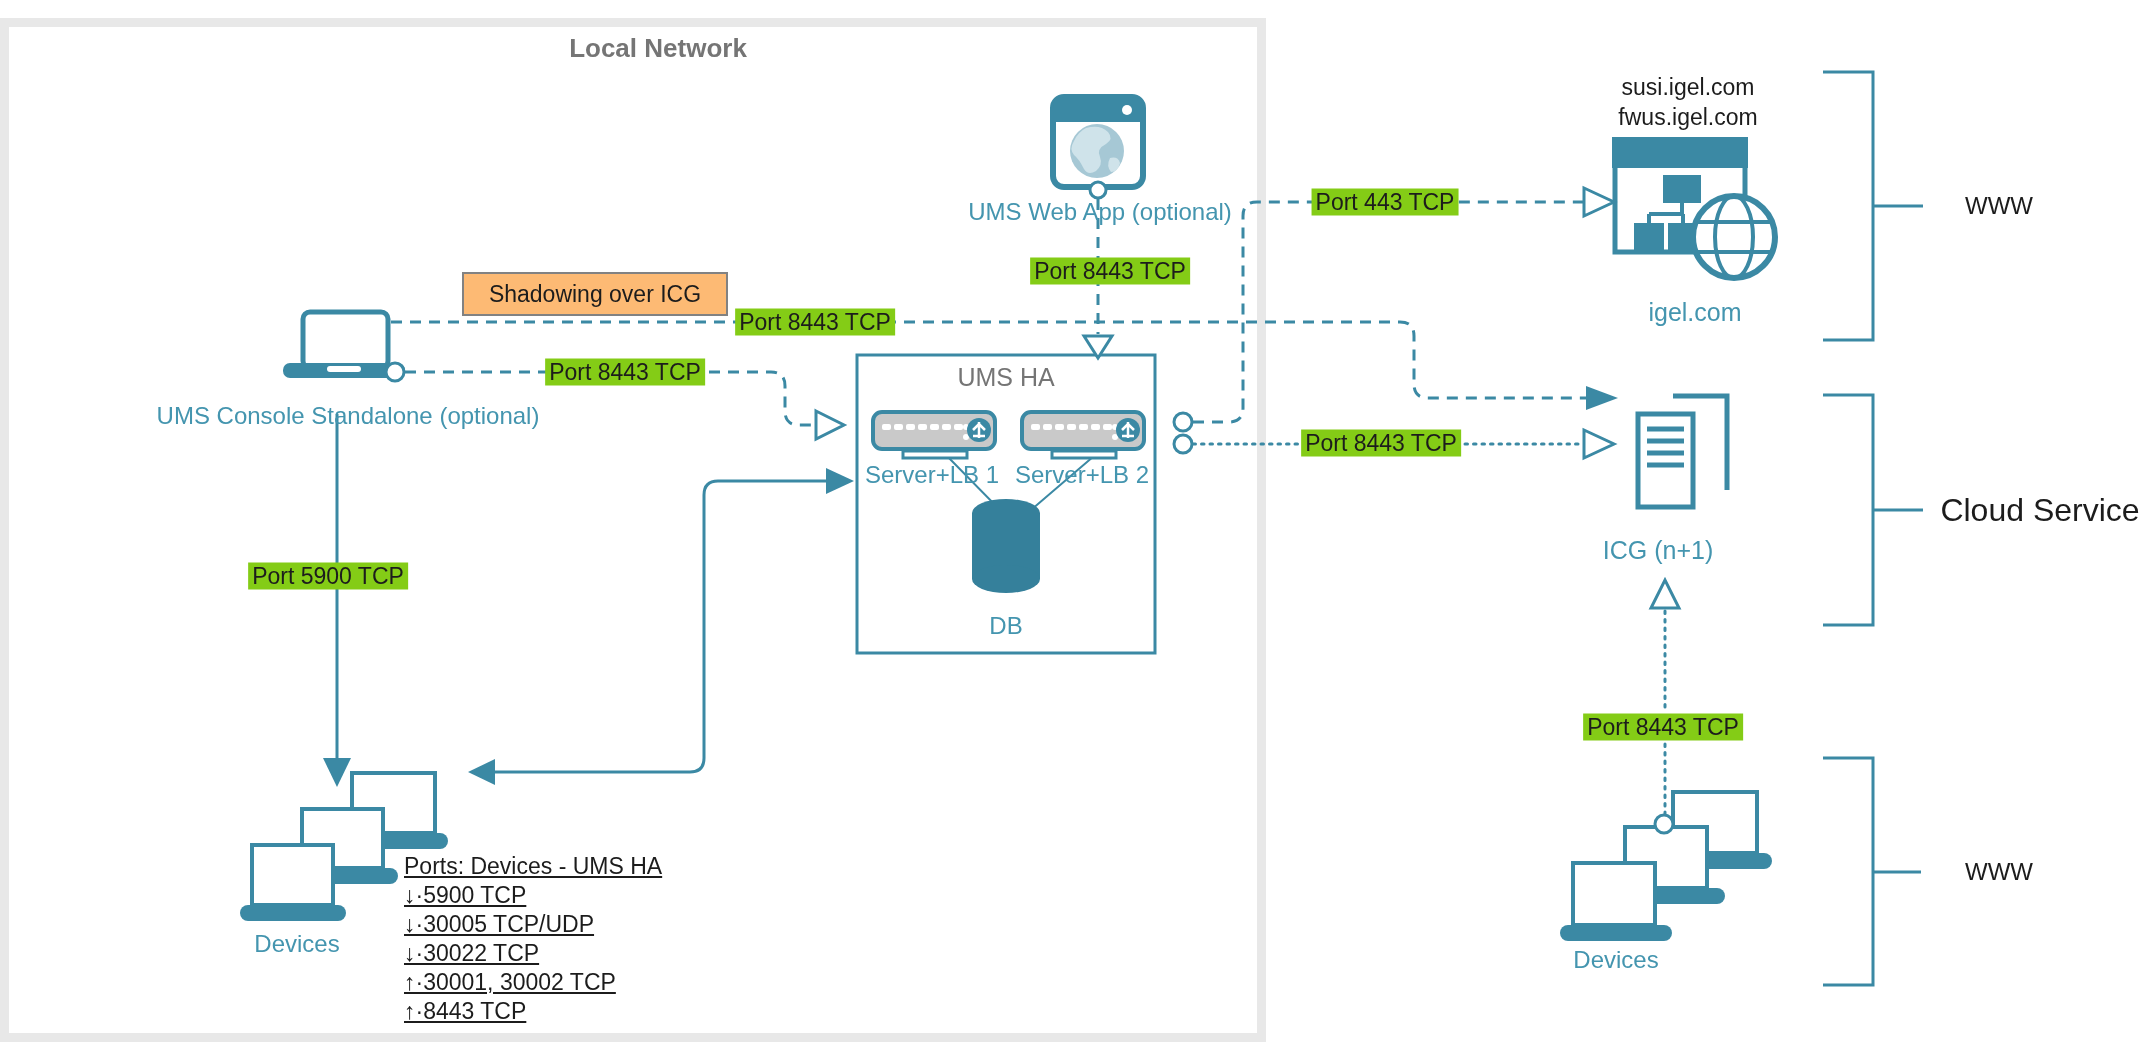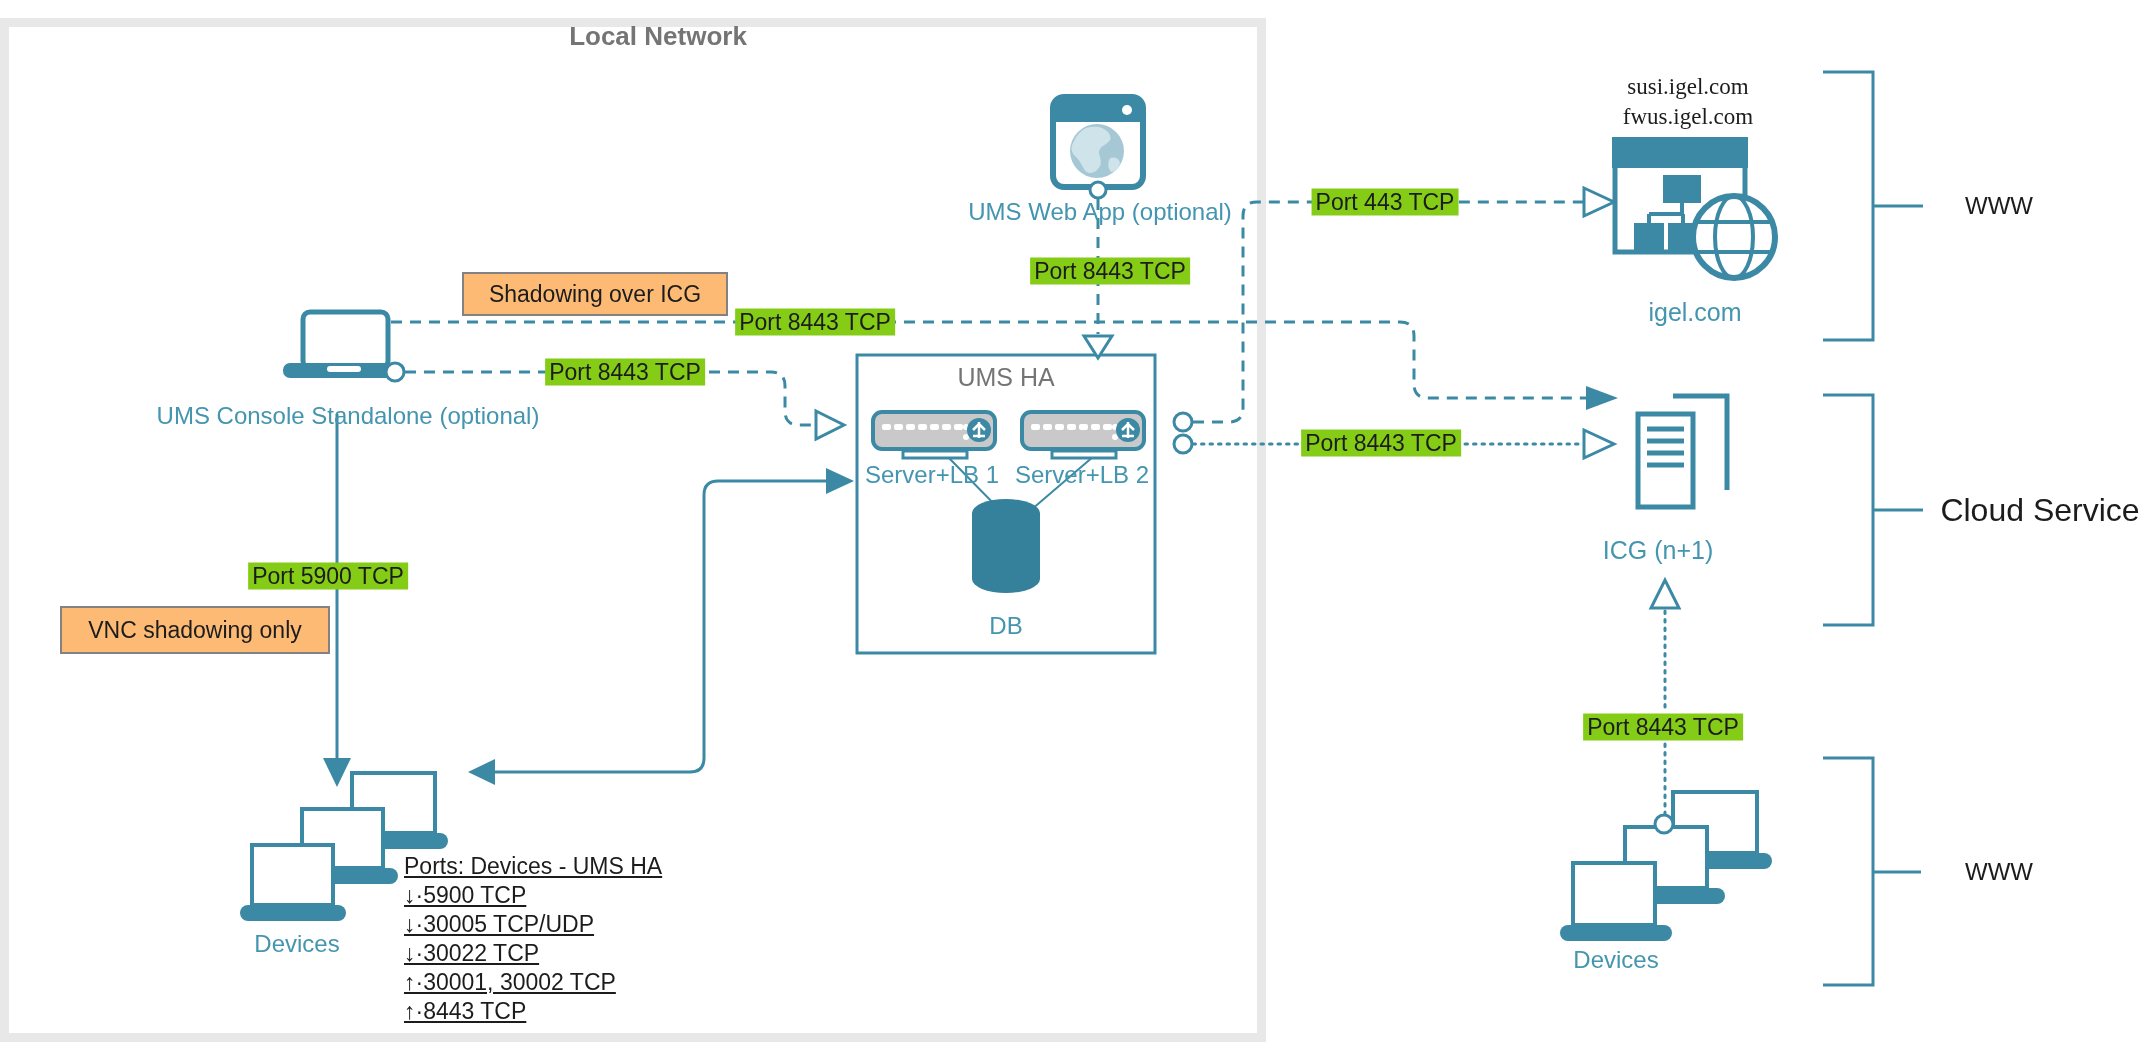--- a/index.html
+++ b/index.html
@@ -11,21 +11,21 @@
   .lbl{position:absolute;z-index:3;white-space:nowrap;font-size:23px;color:#1c1c1c;
        transform:translate(-50%,-50%);}
   .center{text-align:center;}
   .teal{color:#4495af;}
   .gray{color:#757575;font-weight:bold;}
   .onwire{background:#84cc16;padding:0 4px;}
   .boxed{position:absolute;z-index:3;border:2px solid #828282;background:#fdba74;
          display:flex;align-items:center;justify-content:center;font-size:23px;color:#1c1c1c;}
   .title{font-size:26px;}
   .portslist{position:absolute;z-index:3;font-size:23px;line-height:29px;color:#1c1c1c;white-space:nowrap;}
-  .twoline{line-height:30px;font-family:Liberation Serif, serif;}
+  .twoline{line-height:30px;}
 </style>
 </head>
 <body>
 
 <div class="canvas">
 
   <div class="lnbox"></div>
 
   <svg class="layer" width="2144" height="1044" viewBox="0 0 2144 1044">
 
@@ -174,21 +174,21 @@
       <circle cx="1664" cy="824" r="9" fill="#fff"></circle>
     </g>
 
     <g stroke="#3b89a4" stroke-width="3" fill="none">
       <path d="M1823,72 H1873 V340 H1823 M1873,206 H1923"></path>
       <path d="M1823,395 H1873 V625 H1823 M1873,510 H1923"></path>
       <path d="M1823,758 H1873 V985 H1823 M1873,872 H1921"></path>
     </g>
   </svg>
 
-  <div class="lbl gray title" style="left:658px;top:36px;text-align:right;">Local Network</div>
+  <div class="lbl gray title" style="left:658px;top:48px;text-align:right;">Local Network</div>
 
   <div class="lbl teal" style="left:348px;top:416px;font-size:24px;">UMS Console Standalone (optional)</div>
 
   <div class="boxed" style="left:462px;top:272px;width:262px;height:40px;">Shadowing over ICG</div>
 
   <div class="lbl onwire" style="left:815px;top:322px;">Port 8443 TCP</div>
 
   <div class="lbl onwire" style="left:625px;top:372px;">Port 8443 TCP</div>
 
   <div class="lbl teal" style="left:1100px;top:212px;font-size:24px;">UMS Web App (optional)</div>
@@ -202,21 +202,20 @@
   <div class="lbl gray" style="left:1006px;top:377px;font-weight:normal;font-size:25px;">UMS HA</div>
 
   <div class="lbl teal" style="left:932px;top:475px;font-size:24px;">Server+LB 1</div>
 
   <div class="lbl teal" style="left:1082px;top:475px;font-size:24px;text-align:right;">Server+LB 2</div>
 
   <div class="lbl teal" style="left:1006px;top:626px;font-size:24px;">DB</div>
 
   <div class="lbl onwire" style="left:328px;top:576px;">Port 5900 TCP</div>
 
-  <div class="boxed" style="left:60px;top:606px;width:266px;height:44px;">VNC shadowing only</div>
 
   <div class="lbl teal" style="left:297px;top:944px;font-size:24px;">Devices</div>
 
   <div class="portslist" style="left:404px;top:852px;text-decoration:underline;">
     <div>Ports: Devices - UMS HA</div>
     <div>↓·5900 TCP</div>
     <div>↓·30005 TCP/UDP</div>
     <div>↓·30022 TCP</div>
     <div>↑·30001, 30002 TCP</div>
     <div>↑·8443 TCP</div>

